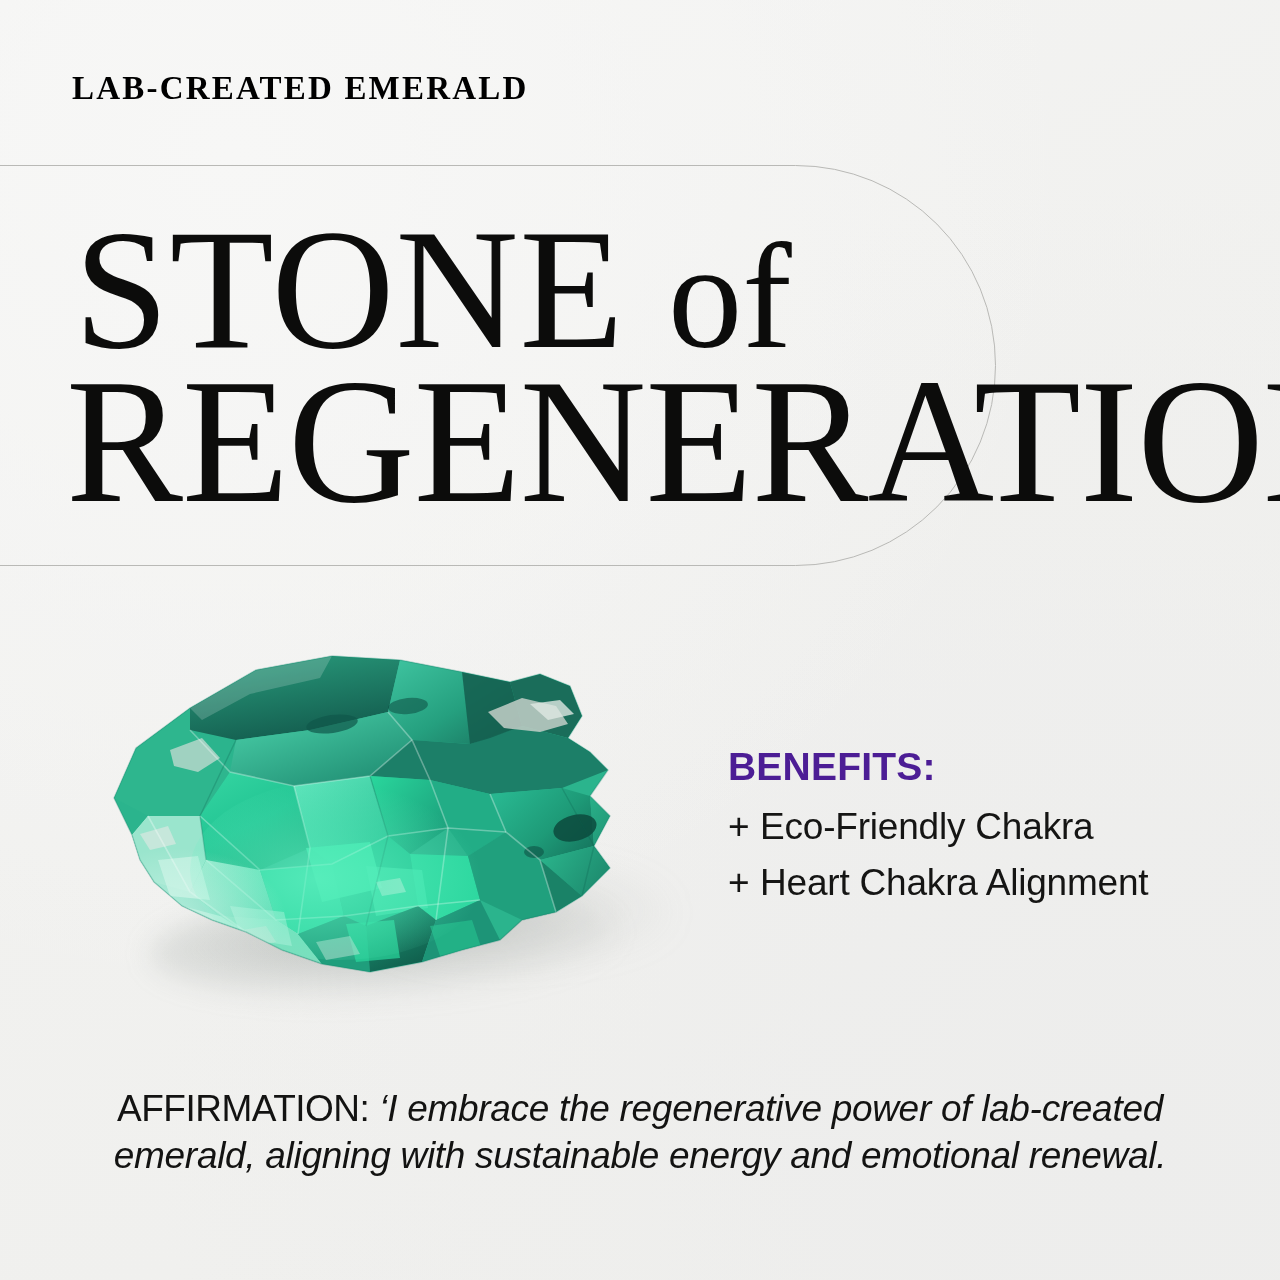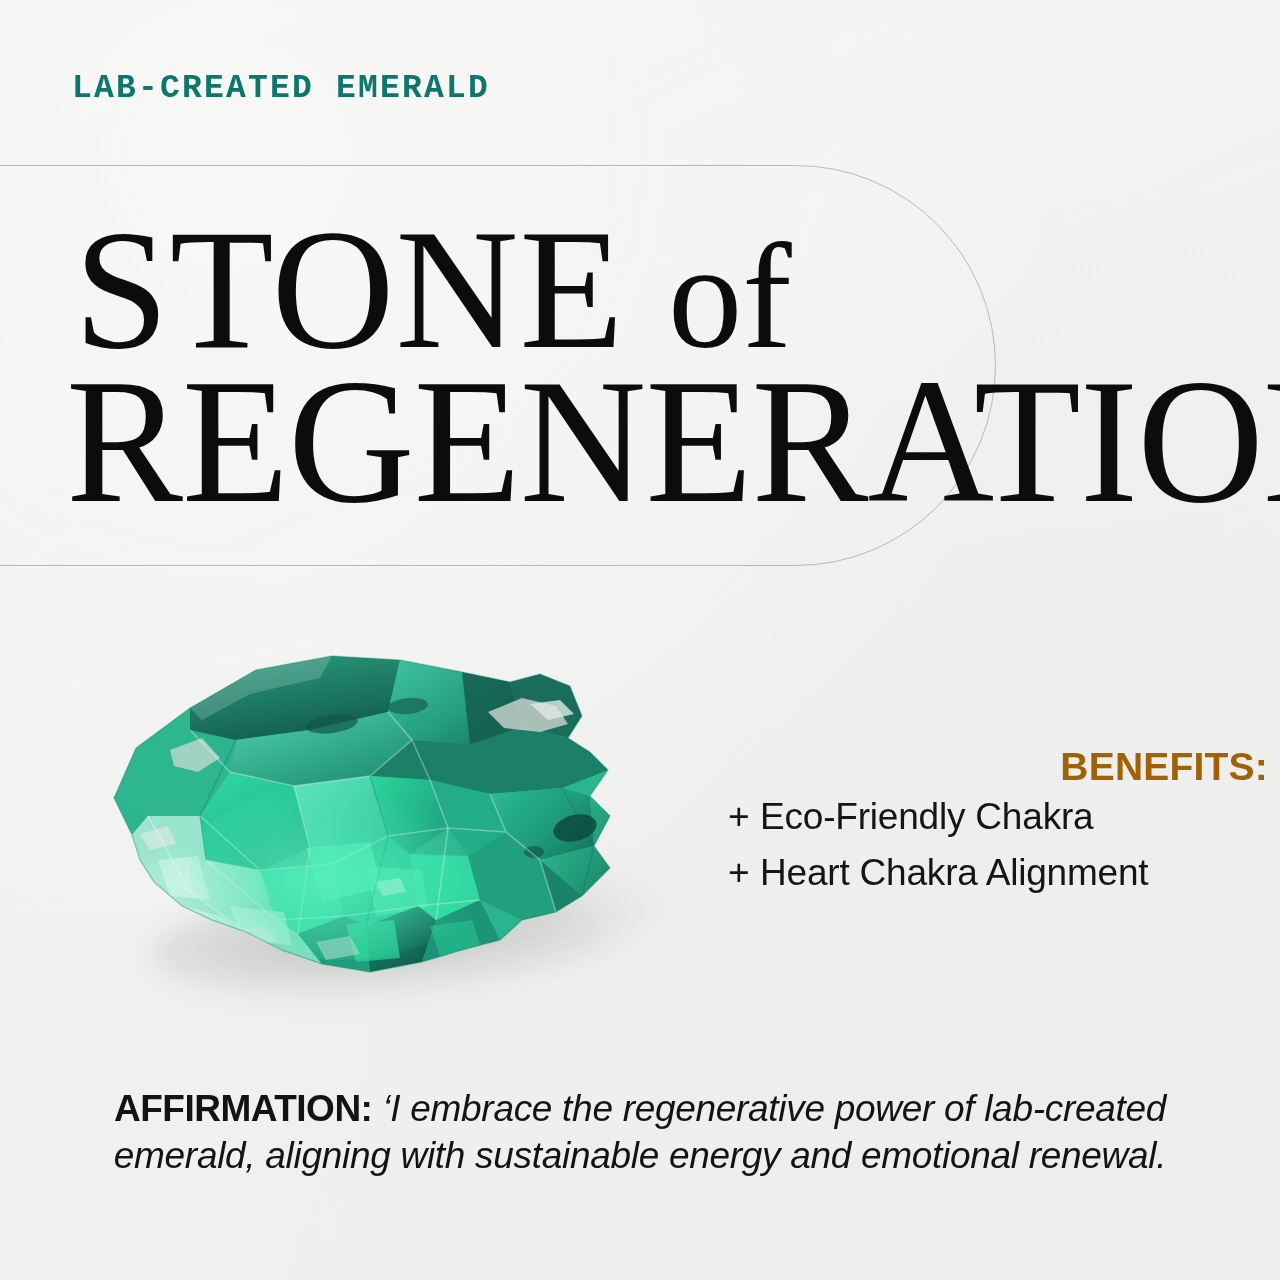--- a/index.html
+++ b/index.html
@@ -13,22 +13,22 @@
     overflow:hidden;
     position:relative;
   }
   .stage { position:absolute; inset:0; }
 
   
   .eyebrow {
     position:absolute; left:72px; top:70px;
     font-size:33px; font-weight:700;
     letter-spacing:2.2px;
-    color:#0f766e;
-    font-family:Liberation Mono, monospace;
+    color:#000000;
+    font-family:Liberation Serif, serif;
   }
 
   
   .pill {
     position:absolute;
     left:-260px; top:165px;
     width:1256px; height:401px;
     border:1px solid #b9b9b6;
     border-radius:0 201px 201px 0;
     background:transparent;
@@ -69,38 +69,38 @@
     position:absolute; left:300px; top:250px; width:300px; height:90px;
     background:radial-gradient(ellipse at 30% 40%, rgba(150,155,152,0.28) 0%, rgba(160,165,162,0.10) 55%, rgba(255,255,255,0) 80%);
     filter:blur(18px);
     border-radius:50%;
   }
   .gem-svg { position:absolute; left:0; top:0; }
 
   
   .benefits { position:absolute; left:728px; top:745px; width:540px; }
   .benefits-title {
-    font-size:39px; font-weight:700; color:#a16207;
-    letter-spacing:0.2px; text-align:right;
+    font-size:39px; font-weight:700; color:#4c1d95;
+    letter-spacing:0.2px; margin-bottom:10px;
   }
   .b-item {
     font-size:37px; font-weight:400; color:#151514;
     line-height:1.52; letter-spacing:-0.2px; white-space:nowrap;
   }
   .b-plus { display:inline-block; width:32px; font-weight:400; }
 
   
   .affirm {
     position:absolute; left:60px; top:1086px; width:1160px;
     text-align:center;
     font-size:37px; line-height:1.27; color:#131312;
     letter-spacing:-0.3px;
   }
   .affirm .lbl {
-    font-weight:700; font-style:normal; letter-spacing:-0.5px;
+    font-weight:400; font-style:normal; letter-spacing:-0.5px;
   }
   .affirm .quote {
     font-style:italic; font-weight:400;margin-top:35px;
   }
 </style>
 </head>
 <body>
 
 <div class="stage">
 

